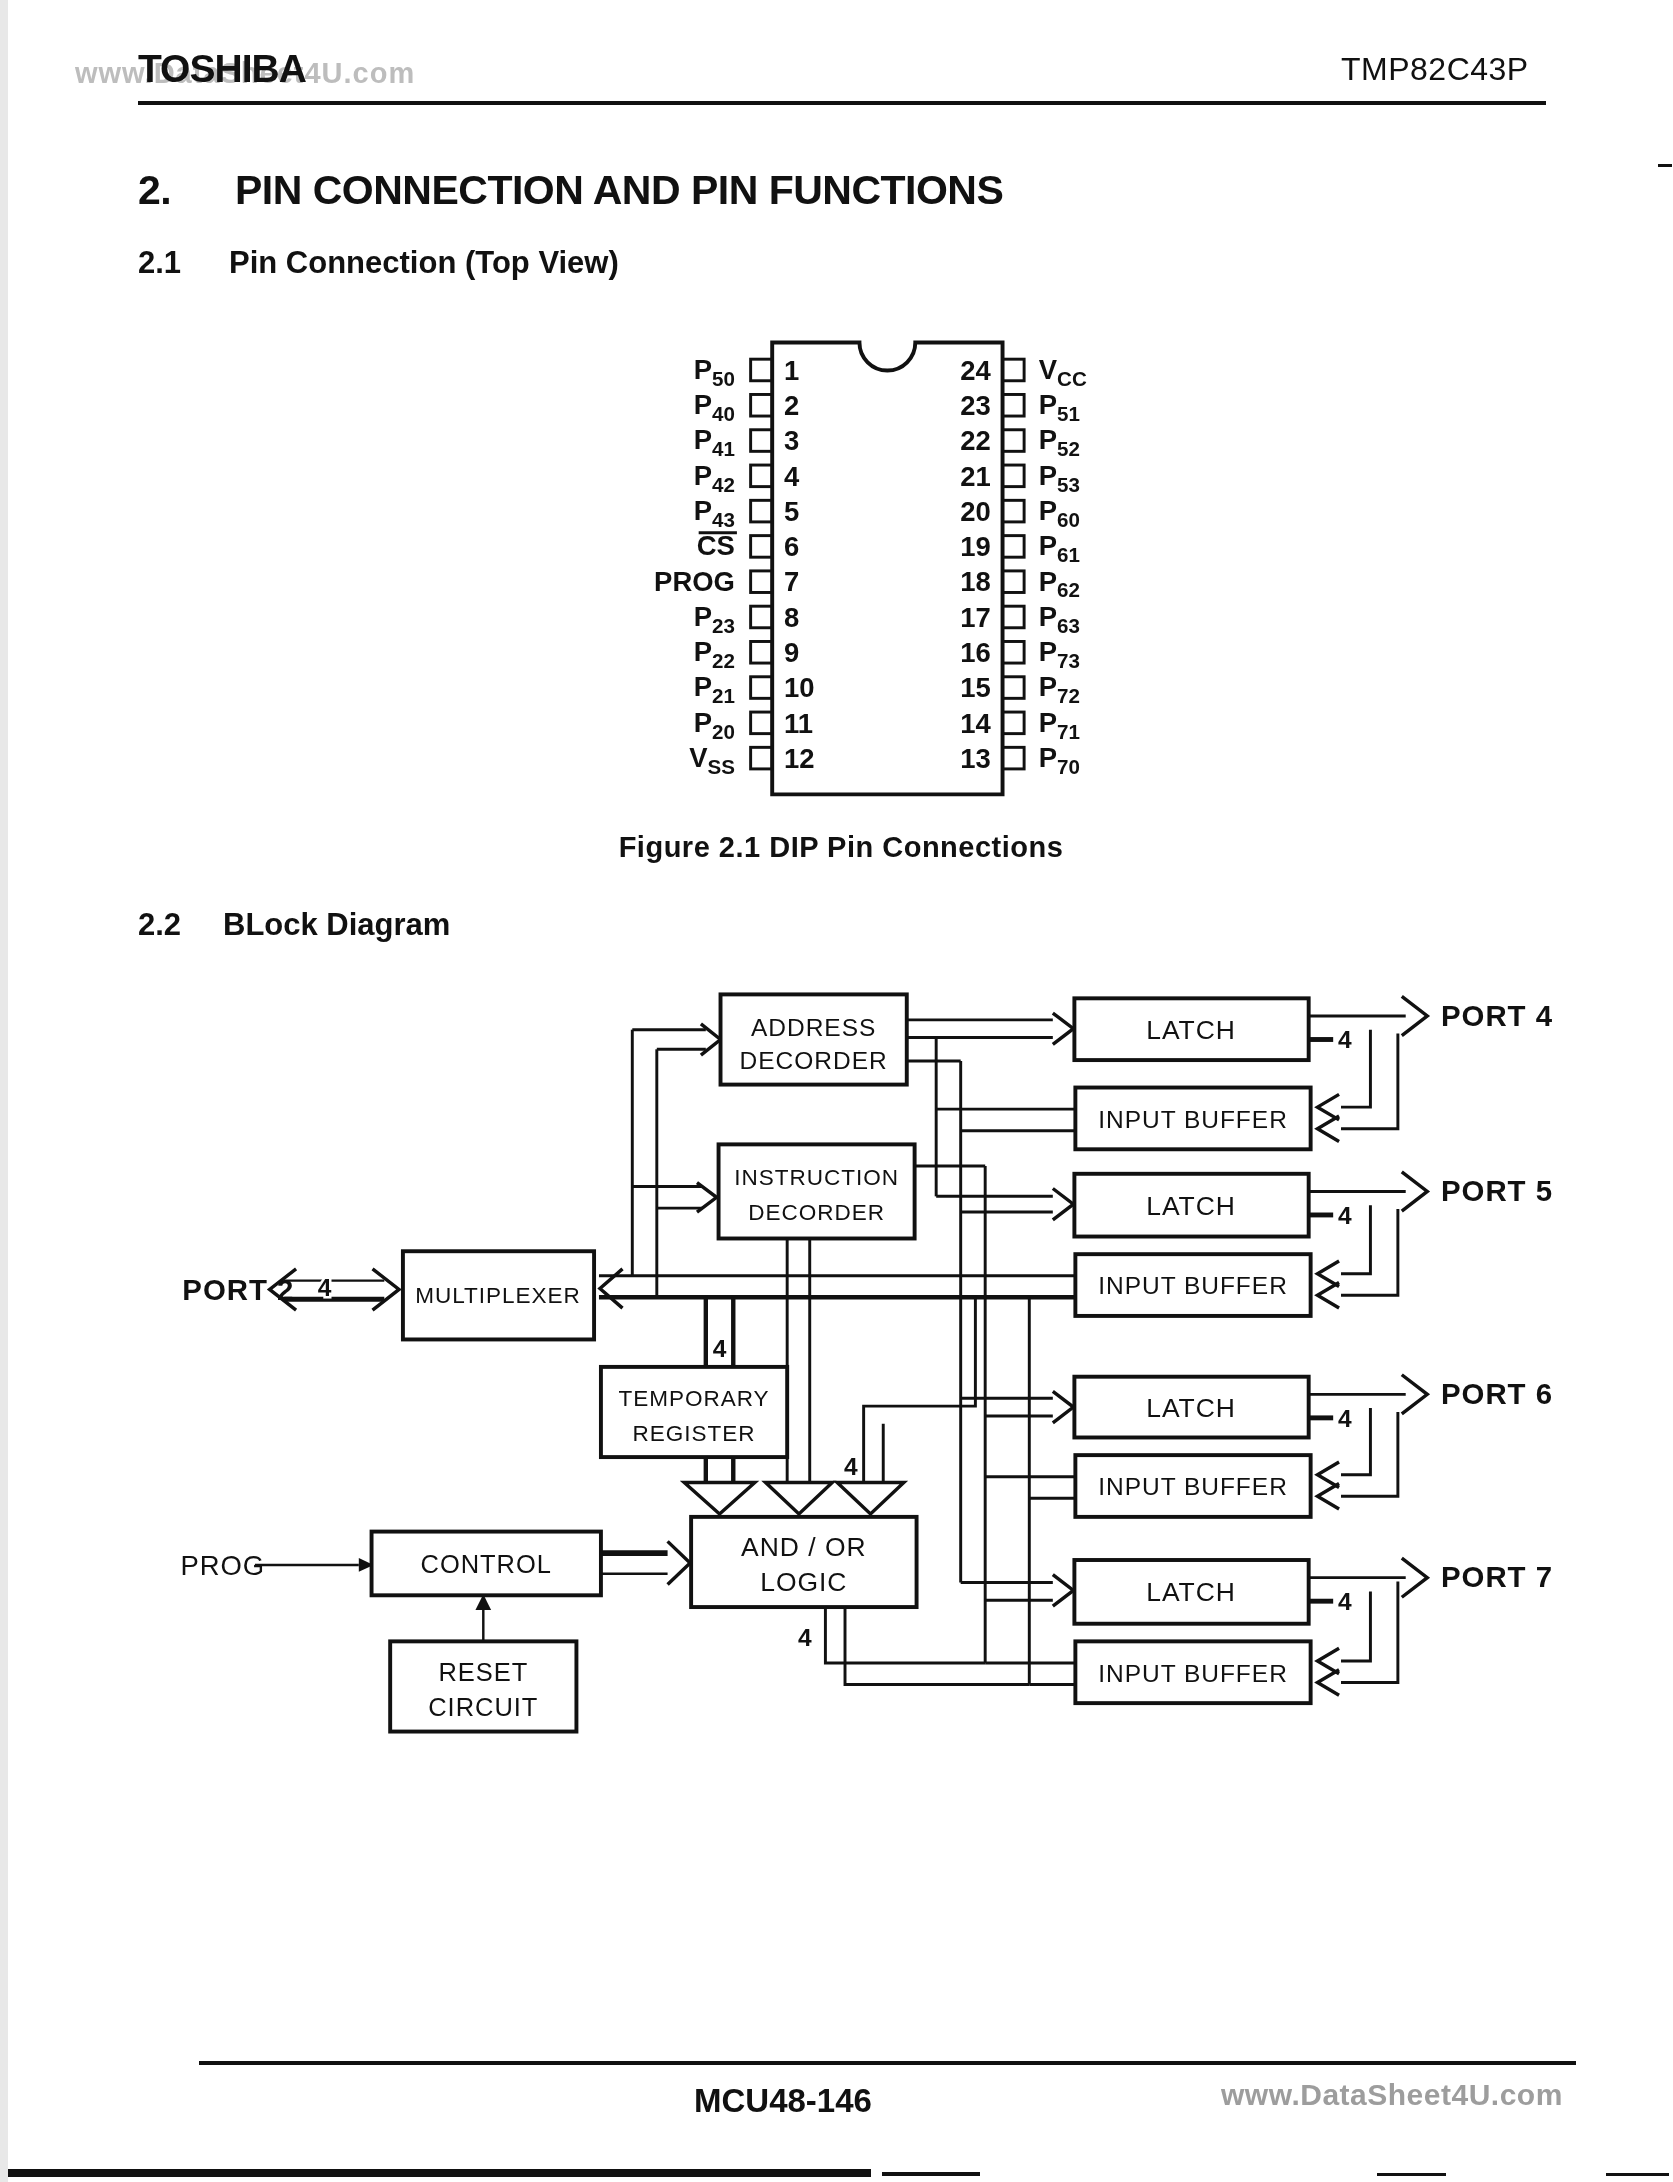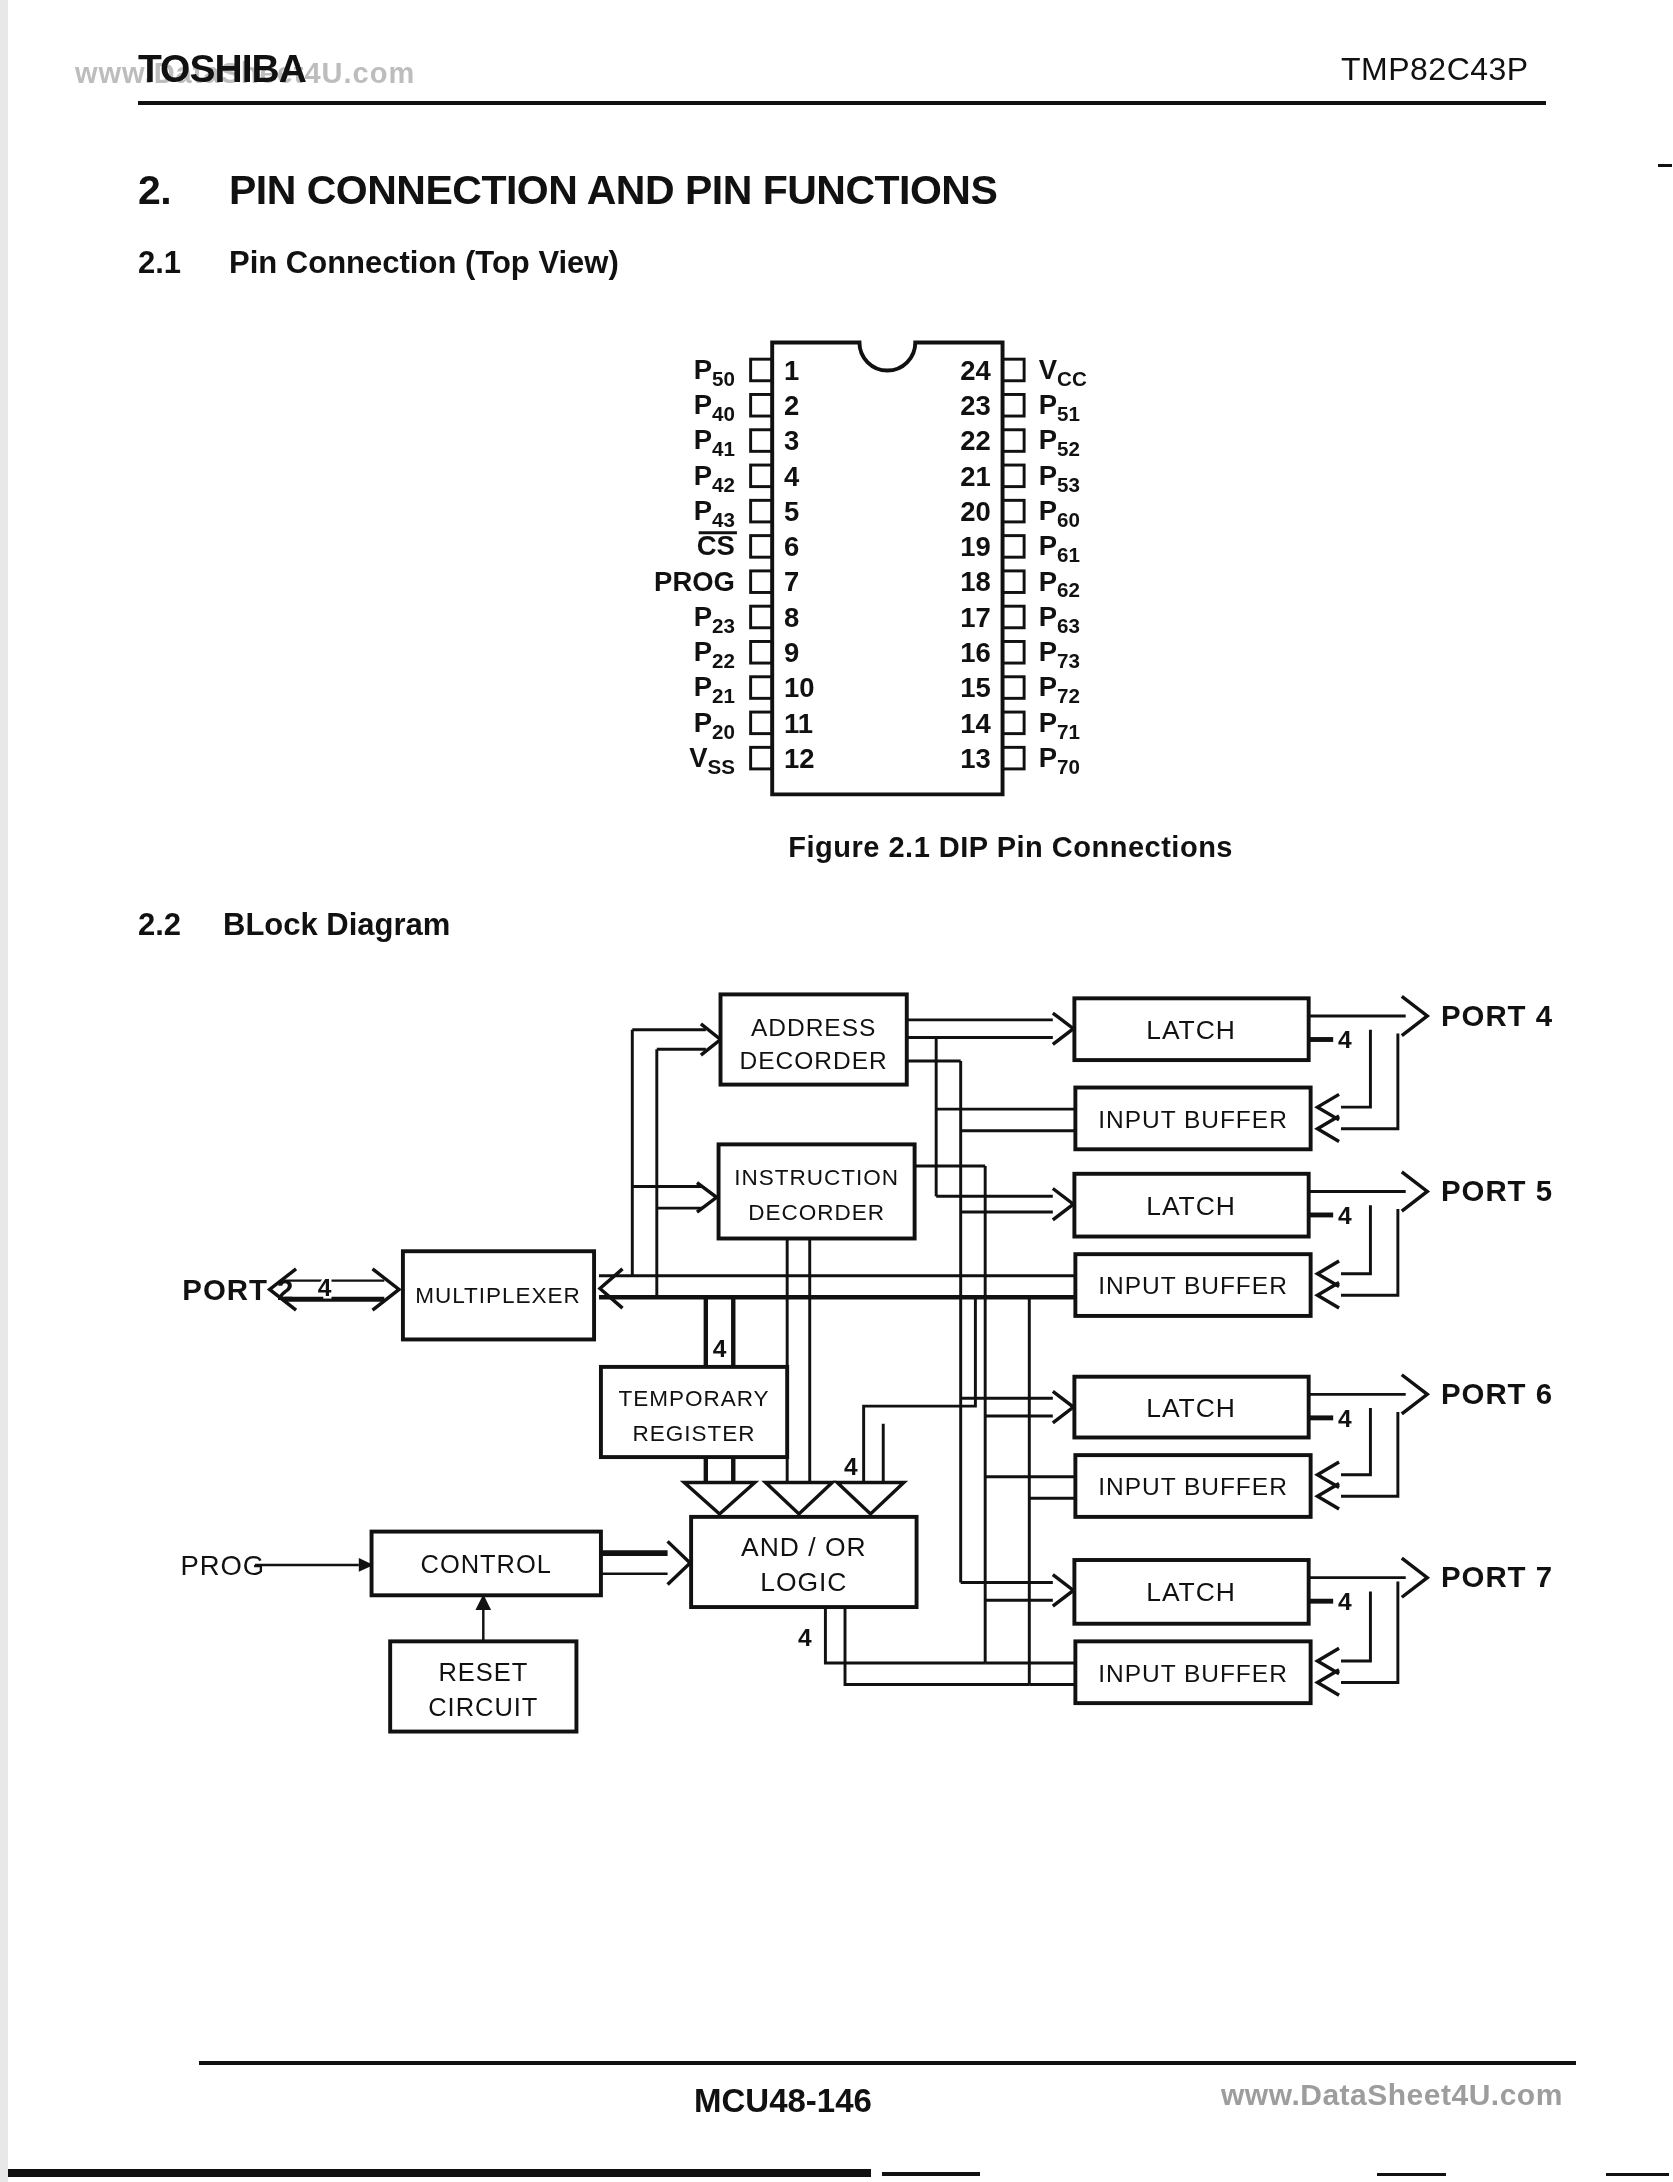--- a/index.html
+++ b/index.html
@@ -10,21 +10,21 @@
   .abs{position:absolute;}
   .wm-top{left:67px;top:57px;font-size:29px;font-weight:bold;color:#bdbdbd;letter-spacing:1px;}
   .brand{left:130px;top:47px;font-size:39px;font-weight:bold;letter-spacing:-1px;}
   .part{left:1333px;top:51px;font-size:32px;font-weight:normal;letter-spacing:0.5px;}
   .hrule{left:130px;top:101px;width:1408px;height:3.9px;background:#111;}
   .margin-dash{left:1650px;top:164px;width:13.7px;height:2.9px;background:#111;}
   .h2{top:167px;font-size:41px;font-weight:bold;letter-spacing:-0.5px;}
   .h3{font-size:31px;font-weight:bold;}
   .sec-num{left:130px;}
   .sec-title{left:221px;}
-  .cap{left:441px;width:784px;text-align:right;font-size:29px;font-weight:bold;letter-spacing:0.5px;}
+  .cap{left:441px;width:784px;text-align:center;font-size:29px;font-weight:bold;letter-spacing:0.5px;}
   .footer-rule{left:191px;top:2061px;width:1377px;height:3.9px;background:#111;}
   .page-code{left:686px;top:2082px;width:323px;text-align:left;font-size:33px;font-weight:bold;}
   .wm-bottom{left:1213px;top:2078px;font-size:30px;font-weight:bold;color:#9d9d9d;letter-spacing:0.5px;}
   .botbar1{left:0;top:2169px;width:863px;height:7.8px;background:#111;}
   .botbar2{left:874px;top:2172px;width:98px;height:3.9px;background:#111;}
   .botbar3{left:1369px;top:2173px;width:69px;height:2.9px;background:#111;}
   .botbar4{left:1598px;top:2173px;width:63px;height:2.9px;background:#111;}
   svg{overflow:visible;}
   svg text{fill:#111;font-family:"Liberation Sans",sans-serif;}
   .pin-label{font-size:28px;font-weight:bold;}
@@ -49,21 +49,21 @@
 
 <div id="page">
 
   <div class="abs wm-top">www.DataSheet4U.com</div>
   <div class="abs brand">TOSHIBA</div>
   <div class="abs part">TMP82C43P</div>
   <div class="abs hrule"></div>
   <div class="abs margin-dash"></div>
 
   <div class="abs h2 sec-num" style="left:130px;top:167px">2.</div>
-  <div class="abs h2 sec-title" style="left:221px;top:167px">PIN CONNECTION AND PIN FUNCTIONS</div>
+  <div class="abs h2 sec-title" style="left:227px;top:167px">PIN CONNECTION AND PIN FUNCTIONS</div>
 
   <div class="abs h3 sec-num" style="left:130px;top:245px">2.1</div>
   <div class="abs h3 sec-title" style="left:221px;top:245px">Pin Connection (Top View)</div>
 
   <svg class="abs" style="left:470px;top:319px" width="608" height="495" viewBox="0 0 620 505">
     <path class="blk" d="M300,24 L389,24 A28,28 0 0 0 446,24 L535,24 L535,485 L300,485 Z"></path>
 
     <g>
       <g>
         <rect class="w3" x="278" y="41" width="22" height="22" fill="#fff"></rect>

